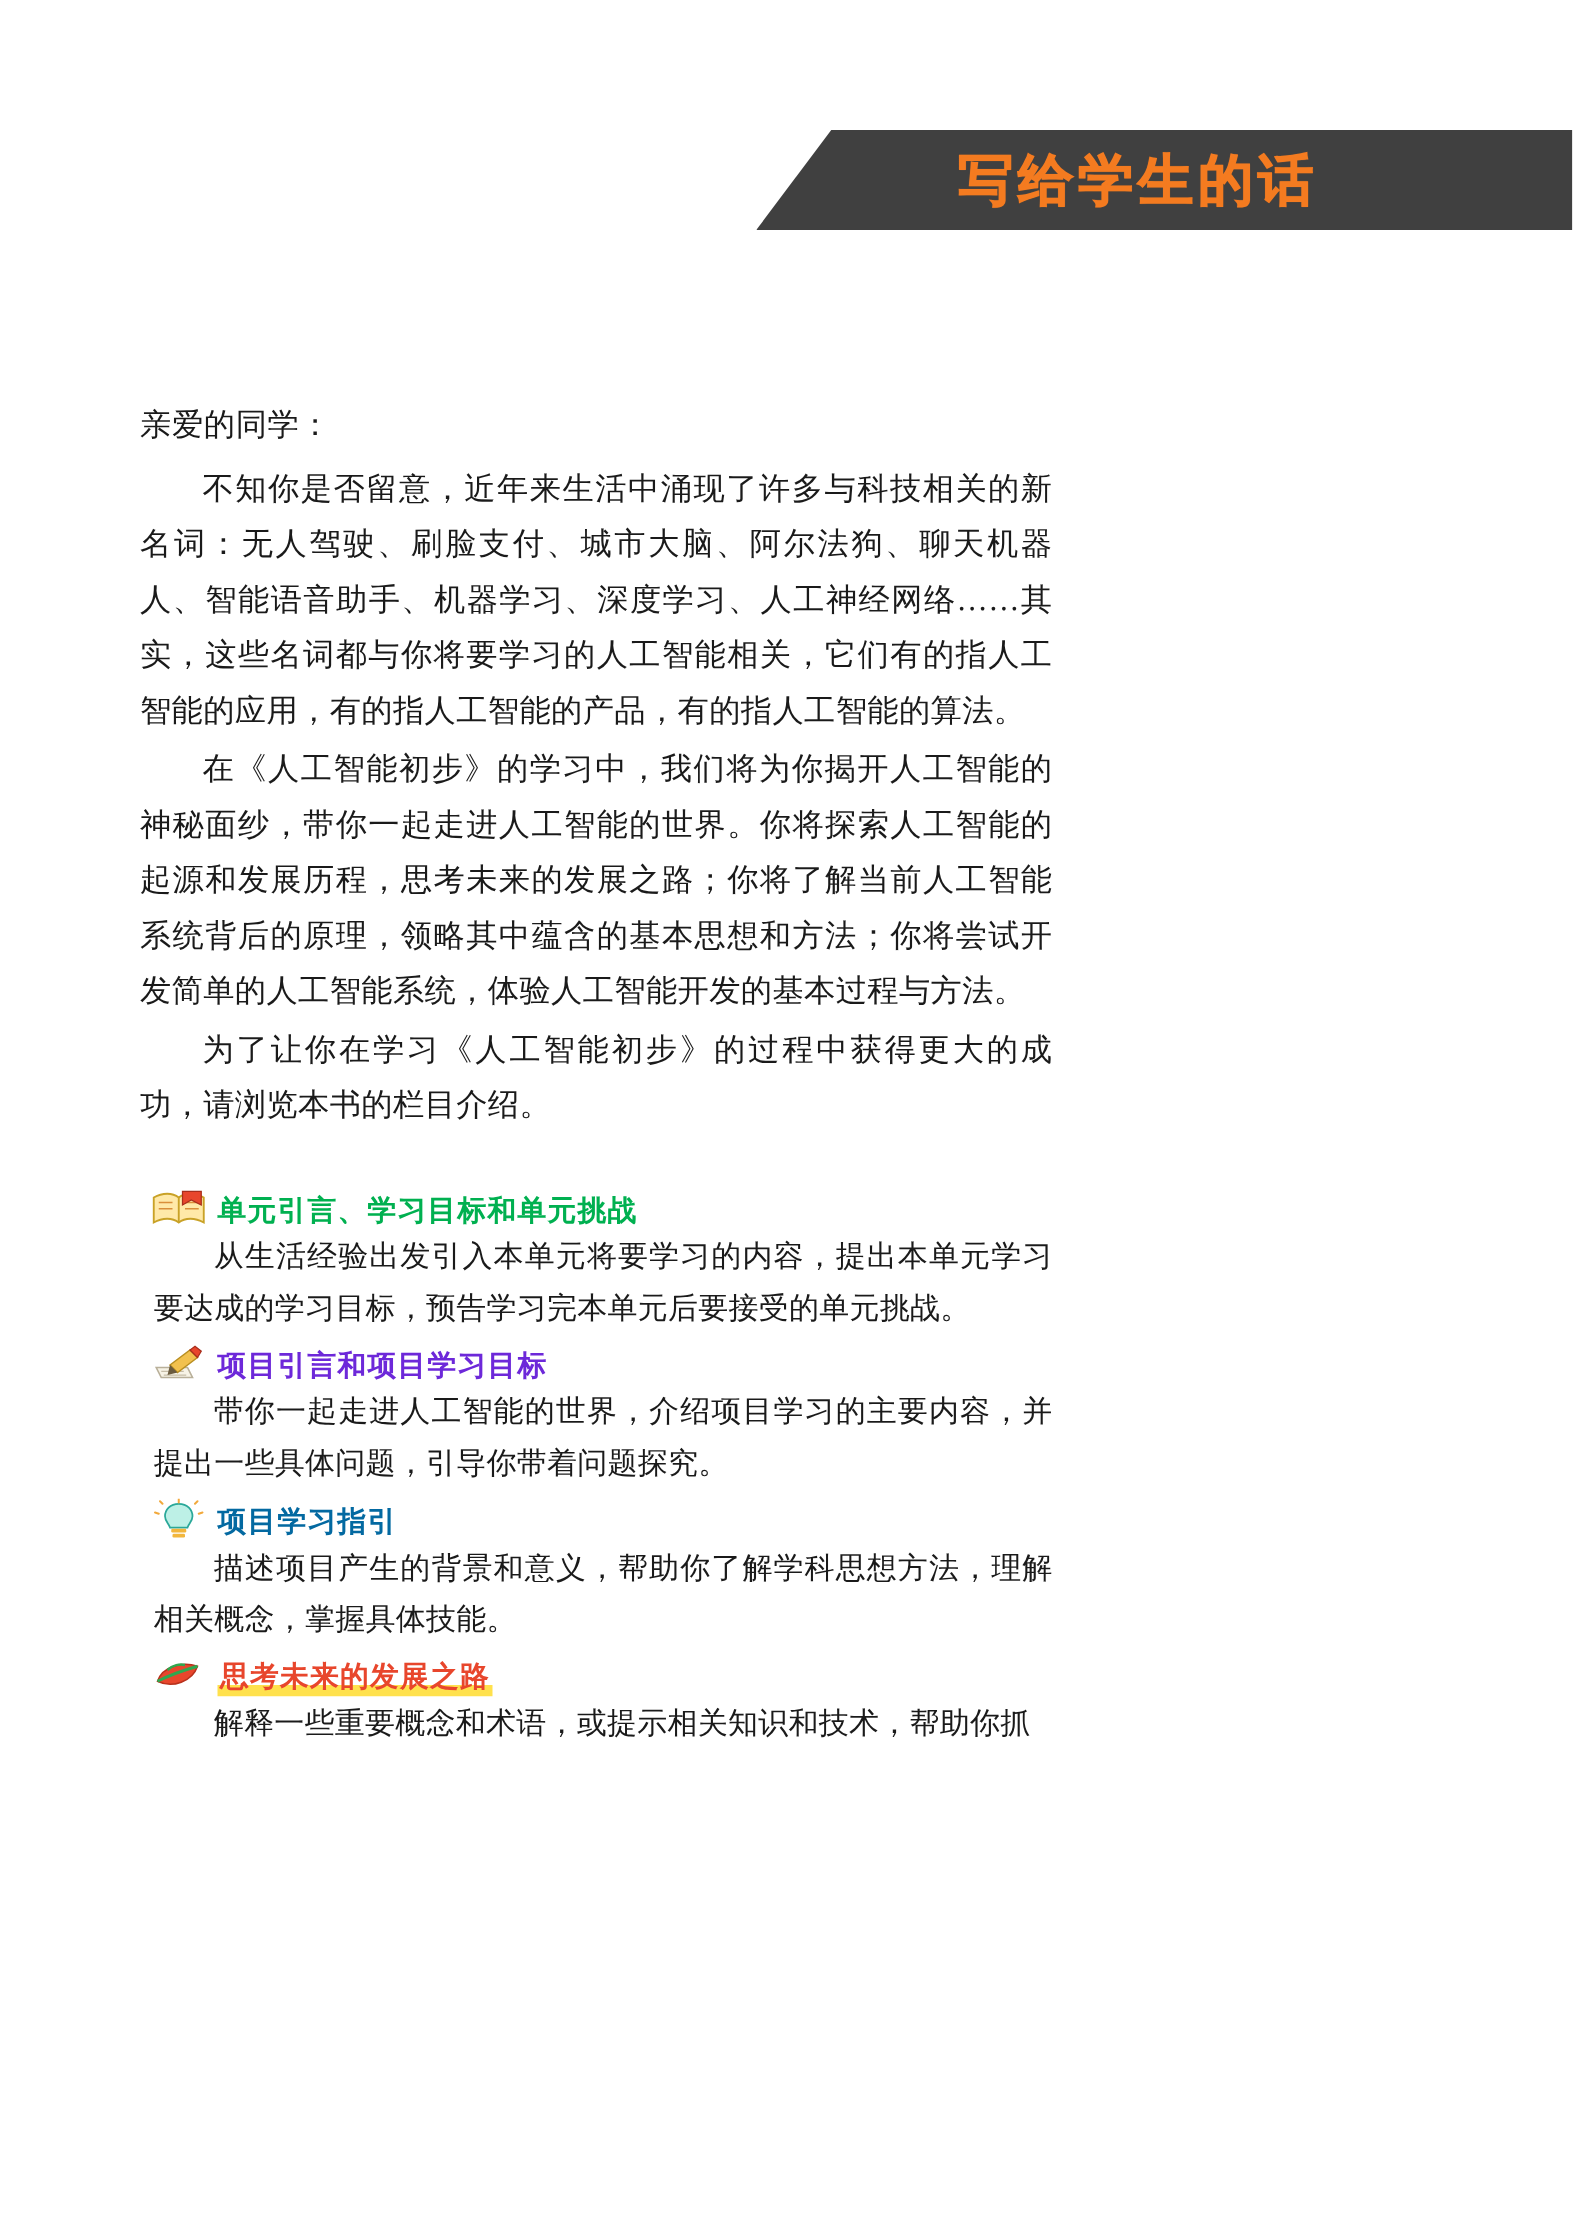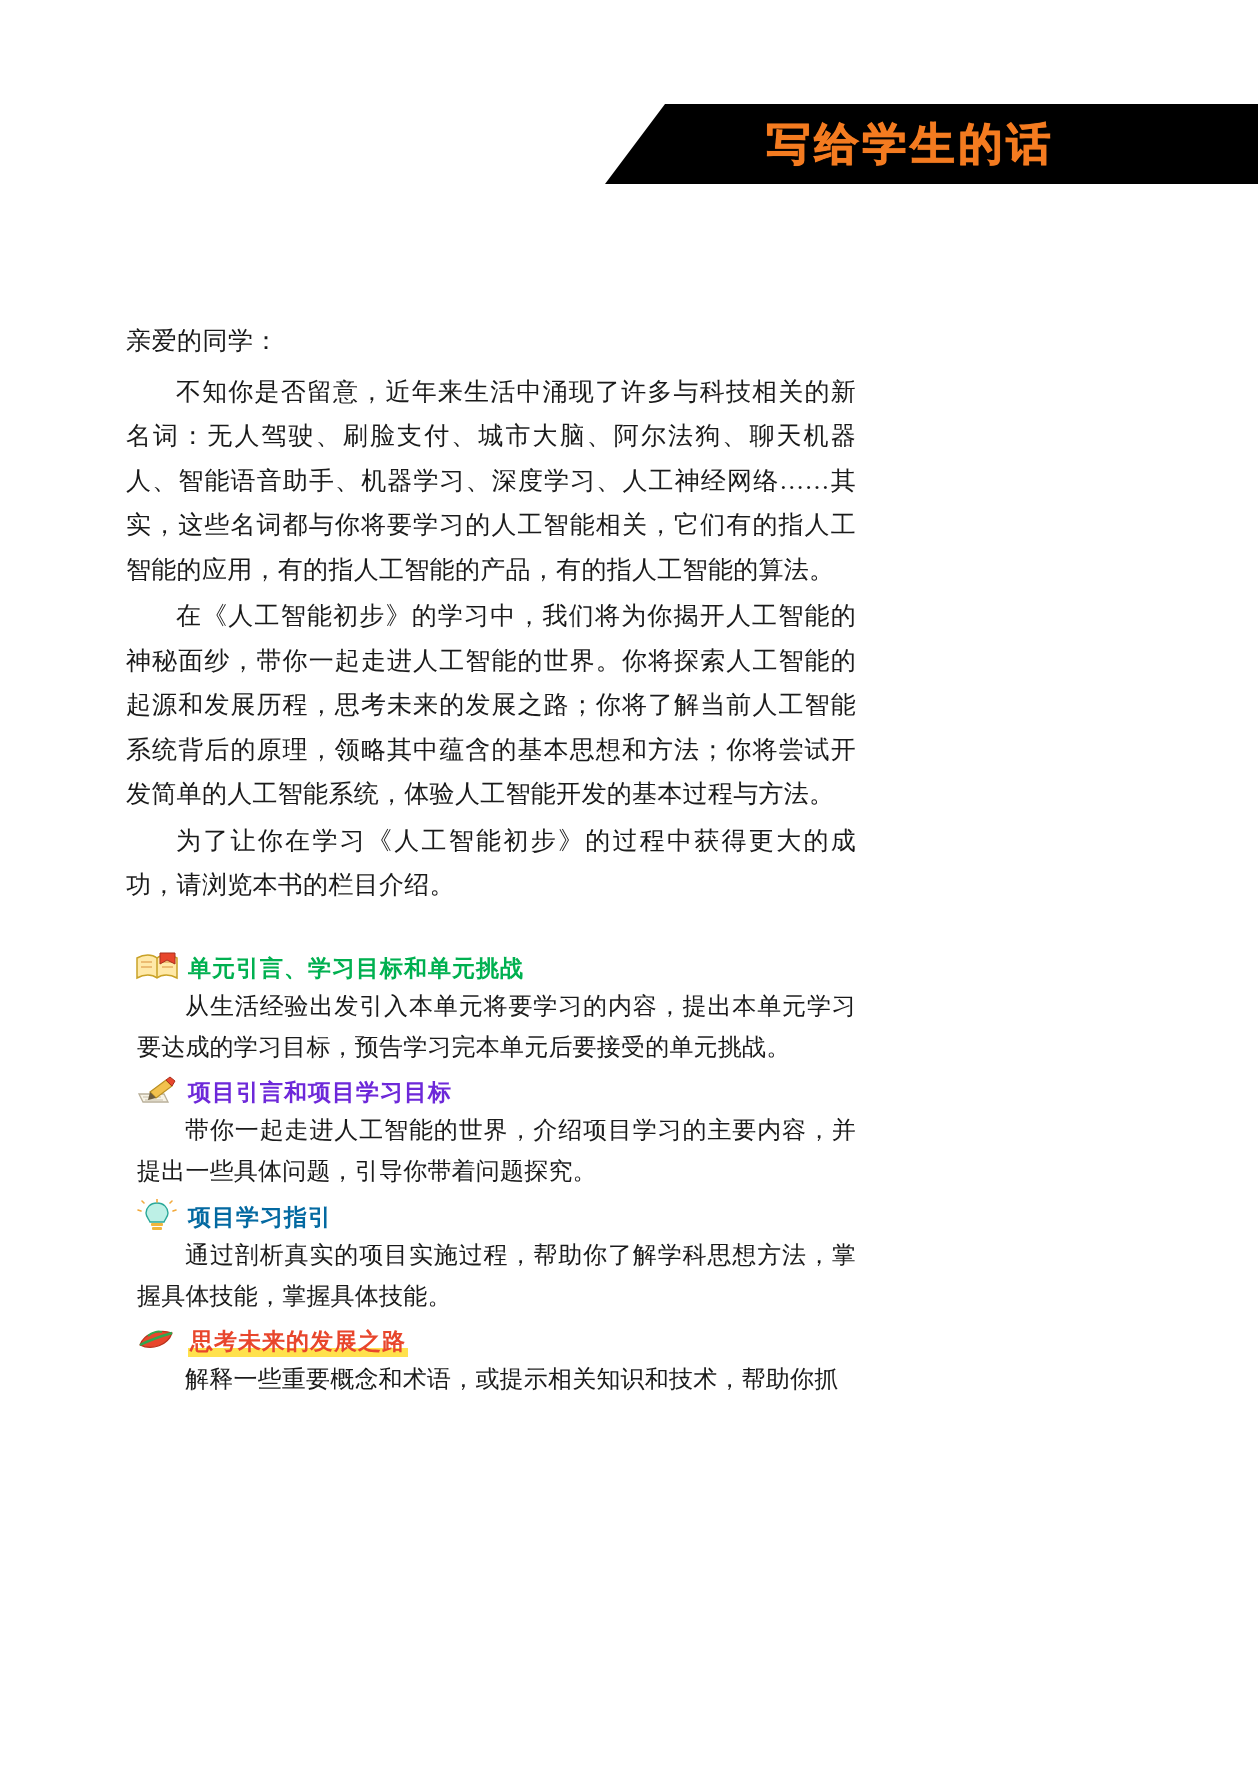--- a/index.html
+++ b/index.html
@@ -16,21 +16,21 @@
     overflow: hidden;
   }
 
   
   .header-banner {
     position: absolute;
     top: 104px;
     left: 605px;
     width: 653px;
     height: 80px;
-    background: #000000;
+    background: #404040;
     display: flex;
     align-items: center;
     justify-content: center;
     box-sizing: border-box;
     padding-right: 42px;
     
     clip-path: polygon(60px 0, 100% 0, 100% 100%, 0 100%);
   }
   .header-title {
     font-family: "DejaVu Sans", sans-serif;
@@ -39,21 +39,21 @@
     letter-spacing: 4px;
     color: #f47b20;
     -webkit-text-stroke: 1px #f47b20;
     text-shadow: 0 0 1px #f47b20;
   }
 
   
   .content {
     position: absolute;
     top: 322px;
-    left: 126px;
+    left: 112px;
     width: 730px;
   }
   .salutation {
     font-size: 25px;
     line-height: 1.5;
     margin-bottom: 10px;
     letter-spacing: 0.5px;
   }
   p.para {
     font-size: 25px;
@@ -156,21 +156,21 @@
     <div class="section">
       <div class="section-head">
         <svg class="section-icon" viewBox="0 0 46 34">
           <path d="M23 4 C16 4 12 9 12 14 C12 18 15 20 16 23 L30 23 C31 20 34 18 34 14 C34 9 30 4 23 4 Z" fill="#bdf0e6" stroke="#2aa899" stroke-width="1.4"></path>
           <rect x="17" y="24" width="12" height="3" rx="1" fill="#f2b63c"></rect>
           <rect x="18" y="28" width="10" height="3" rx="1" fill="#f2b63c"></rect>
           <path d="M23 3 L23 0 M7 12 L4 11 M39 12 L42 11 M10 4 L8 2 M36 4 L38 2" stroke="#f2a93c" stroke-width="1.6" stroke-linecap="round"></path>
         </svg>
         <span class="section-title t-teal2">项目学习指引</span>
       </div>
-      <p class="section-body">通过剖析真实的项目实施过程，帮助你了解学科思想方法，掌握具体技能，掌握具体技能。</p>
+      <p class="section-body">描述项目产生的背景和意义，帮助你了解学科思想方法，理解相关概念，掌握具体技能。</p>
     </div>
 
     <div class="section">
       <div class="section-head">
         <svg class="section-icon" viewBox="0 0 46 34">
           <path d="M6 22 C10 10 26 6 38 10 C34 22 18 28 6 22 Z" fill="#e8462c" stroke="#b8311c" stroke-width="1.2"></path>
           <path d="M6 22 C14 18 24 14 38 10" stroke="#2fa84f" stroke-width="2.4" fill="none"></path>
           <path d="M14 13 C18 9 24 8 28 9" stroke="#2fa84f" stroke-width="2" fill="none"></path>
         </svg>
         <span class="section-title t-red underline-y">思考未来的发展之路</span>

